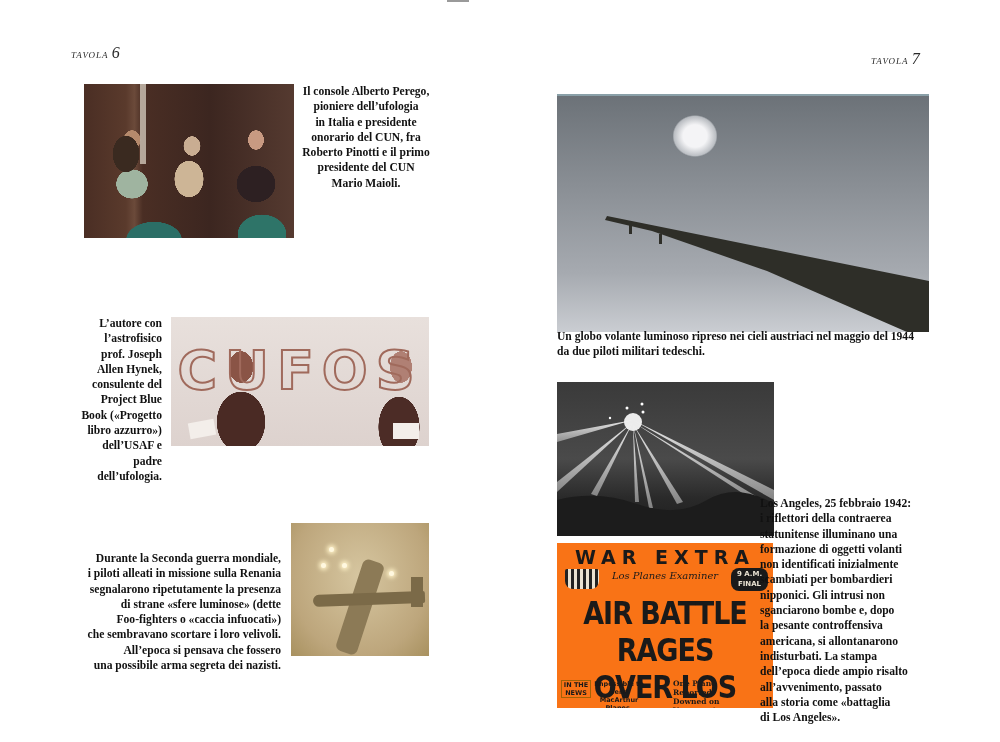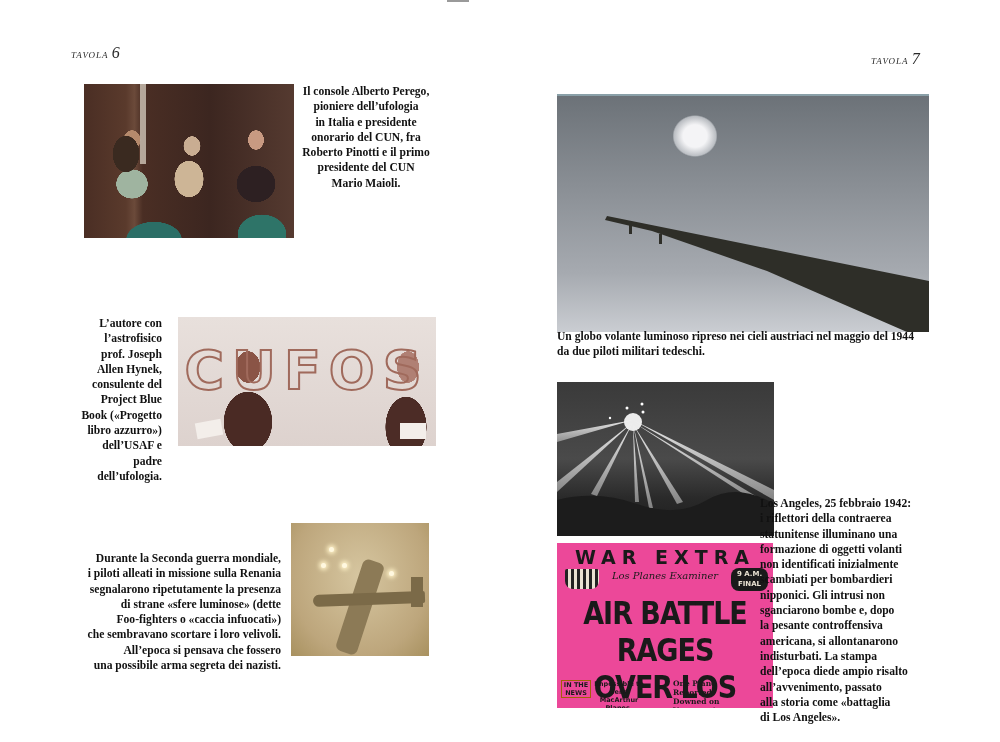--- a/index.html
+++ b/index.html
@@ -44,21 +44,20 @@
 
     
     .ph-cufos {
       left: 155px; top: 317px; width: 258px; height: 129px;
       background:
         radial-gradient(ellipse 40px 50px at 70px 105px, #4a2a24 60%, transparent 61%),
         radial-gradient(ellipse 20px 26px at 70px 50px, #8a5446 60%, transparent 61%),
         radial-gradient(ellipse 34px 50px at 228px 110px, #4c2c26 60%, transparent 61%),
         radial-gradient(ellipse 18px 26px at 230px 50px, #b08074 60%, transparent 61%),
         linear-gradient(180deg, #e8e0dc 0%, #ddd2ce 100%);
-      margin-left: 7px;
     }
     .ph-cufos .logo {
       position: absolute; left: 0; top: 22px; width: 258px; text-align: center;
       font-family: "DejaVu Sans", sans-serif; font-weight: bold; font-size: 54px;
       letter-spacing: 8px; color: transparent; -webkit-text-stroke: 2px #a06a5c;
     }
     .ph-cufos .badge { position: absolute; background: #f3eeea; width: 26px; height: 16px; }
 
     
     .ph-plane {
@@ -83,21 +82,21 @@
     
     .ph-search {
       left: 557px; top: 382px; width: 217px; height: 154px;
       background: linear-gradient(180deg, #3a3a3a 0%, #4a4a4a 50%, #2a2a2a 75%, #1a1a1a 100%);
     }
     .ph-search svg { position: absolute; left: 0; top: 0; }
 
     
     .ph-news {
       left: 557px; top: 543px; width: 216px; height: 165px;
-      background: #ec4899; color: #1a1a1a; font-family: "DejaVu Sans", sans-serif;
+      background: #f97316; color: #1a1a1a; font-family: "DejaVu Sans", sans-serif;
     }
     .news-top { position: absolute; left: 6px; top: 4px; width: 204px; text-align: center; font-weight: bold; font-size: 19px; letter-spacing: 6px; line-height: 20px; }
     .news-shield { position: absolute; left: 8px; top: 26px; width: 34px; height: 20px; background: repeating-linear-gradient(90deg, #222 0 3px, #e9e2d2 3px 6px); border-radius: 2px 2px 8px 8px; }
     .news-paper { position: absolute; left: 48px; top: 27px; width: 120px; text-align: center; font-family: "DejaVu Serif", serif; font-size: 10px; font-style: italic; }
     .news-final { position: absolute; left: 174px; top: 25px; width: 37px; height: 22px; background: #1a1a1a; color: #e9e2d2; font-size: 7px; font-weight: bold; text-align: center; line-height: 10px; padding-top: 1px; border-radius: 8px; }
     .news-headline { position: absolute; left: 4px; top: 52px; width: 208px; text-align: center; font-family: "DejaVu Sans", sans-serif; font-weight: bold; font-size: 27px; line-height: 31px; letter-spacing: -1px; transform: scaleY(1.18); transform-origin: top; }
     .news-bottom { position: absolute; left: 4px; top: 137px; width: 208px; height: 26px; font-size: 6.5px; line-height: 8px; }
     .news-bottom .inthe { position: absolute; left: 0; top: 0; width: 28px; border: 1px solid #a16207; text-align: center; font-weight: bold; }
     .news-bottom .col2 { position: absolute; left: 32px; top: 0; width: 52px; font-weight: bold; text-align: center; }
     .news-bottom .col3 { position: absolute; left: 112px; top: -1px; width: 74px; font-family: "DejaVu Serif", serif; font-size: 7.5px; font-weight: bold; line-height: 9px; }

